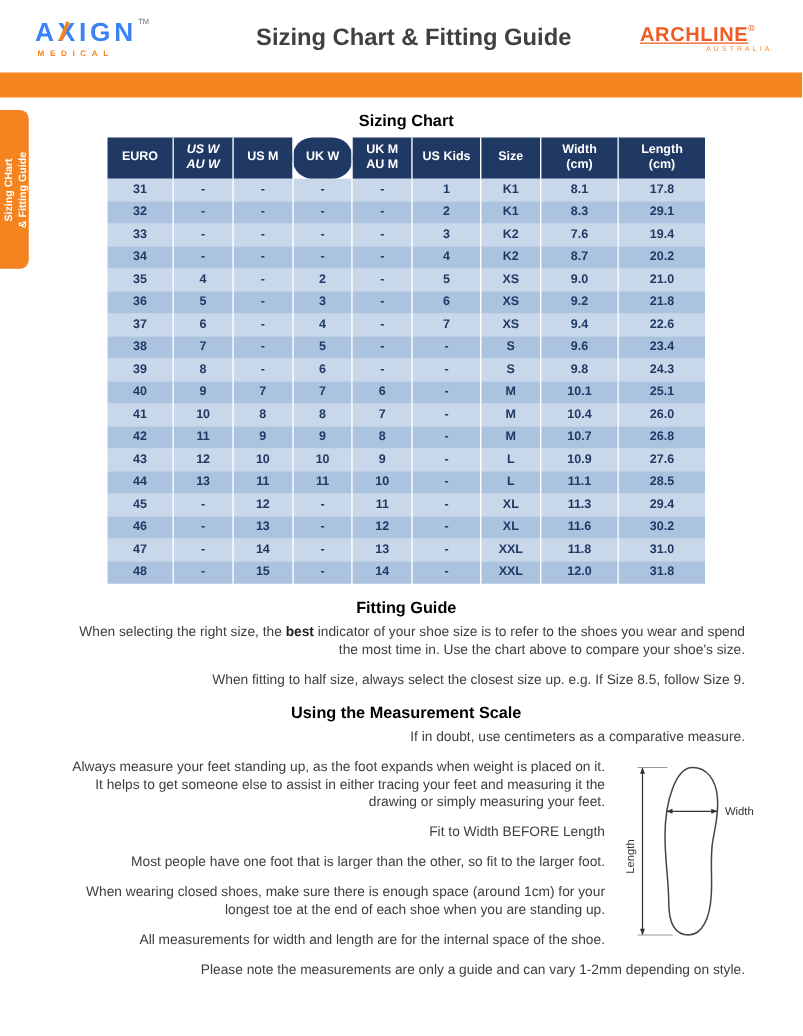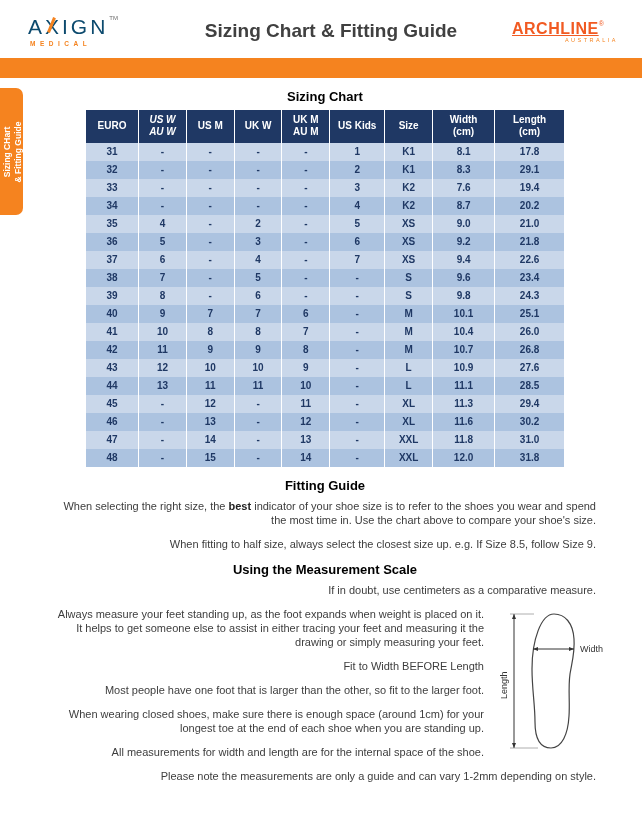--- a/index.html
+++ b/index.html
@@ -5,21 +5,21 @@
   * { box-sizing: border-box; }
   html,body { margin:0; padding:0; background:#fff; }
   .page {
     position: relative; width: 642px; height: 829px; background: #fff;
     font-family: "Liberation Sans", sans-serif; overflow: hidden;
   }
 
   
   .topbar { height: 58px; display: flex; align-items: center; padding: 4px 24px 0 28px; }
   .logo-axign { width: 122px; position: relative; }
-  .axign-name { font-size: 21px; font-weight: normal; letter-spacing: 3px; color: #0c4a6e; }
+  .axign-name { font-size: 21px; font-weight: bold; letter-spacing: 3px; color: #3b82f6; }
   .axign-tm { font-size: 6px; vertical-align: top; color: #6b6b6b; margin-left: 1px; }
   .axign-sub { font-size: 6.5px; letter-spacing: 4.5px; color: #F5831F; font-weight: bold; margin: 1px 0 0 2px; }
   .axign-slash { position: absolute; left: 22px; top: 2px; width: 3px; height: 16px; background: #F5831F; transform: rotate(22deg); }
   .page-title { flex: 1; text-align: center; color: #404040; font-size: 19px; font-weight: bold; margin: 0 6px; }
   .logo-archline { width: 106px; color: #F15A22; }
   .arch-name { font-size: 16px; font-weight: bold; letter-spacing: 0.5px; text-decoration: underline; }
   .reg { font-size: 7px; vertical-align: top; }
   .arch-sub { font-size: 5.5px; letter-spacing: 2.5px; text-align: right; color: #F5831F; margin-top: -1px; }
 
   .orange-bar { height: 20px; background: #F5831F; }
@@ -39,21 +39,21 @@
   .section-heading { text-align: center; font-size: 13px; font-weight: bold; color: #000; margin: 11px 0 6px; }
 
   table.sizing { width: 478px; margin: 2px auto 0; border-collapse: collapse; table-layout: fixed; }
   table.sizing th {
     background: #1F3864; color: #fff; font-size: 10px; font-weight: bold;
     padding: 4px 0 5px; border-right: 1px solid #fff; vertical-align: middle; line-height: 12px;
   }
   table.sizing th:nth-child(1) { width: 11%; }
   table.sizing th:nth-child(2) { width: 10%; font-style: italic; }
   table.sizing th:nth-child(3) { width: 10%; }
-  table.sizing th:nth-child(4) { width: 10%; }
+  table.sizing th:nth-child(4) { width: 10%; border-radius: 16px; }
   table.sizing th:nth-child(5) { width: 10%; }
   table.sizing th:nth-child(6) { width: 11.5%; }
   table.sizing th:nth-child(7) { width: 10%; }
   table.sizing th:nth-child(8) { width: 13%; }
   table.sizing th:nth-child(9) { width: 14.5%; }
   table.sizing td {
     font-size: 10px; font-weight: bold; color: #1F3864; text-align: center;
     padding: 3px 0 4px; border-right: 1px solid #fff;
   }
   table.sizing th:last-child, table.sizing td:last-child { border-right: none; }

